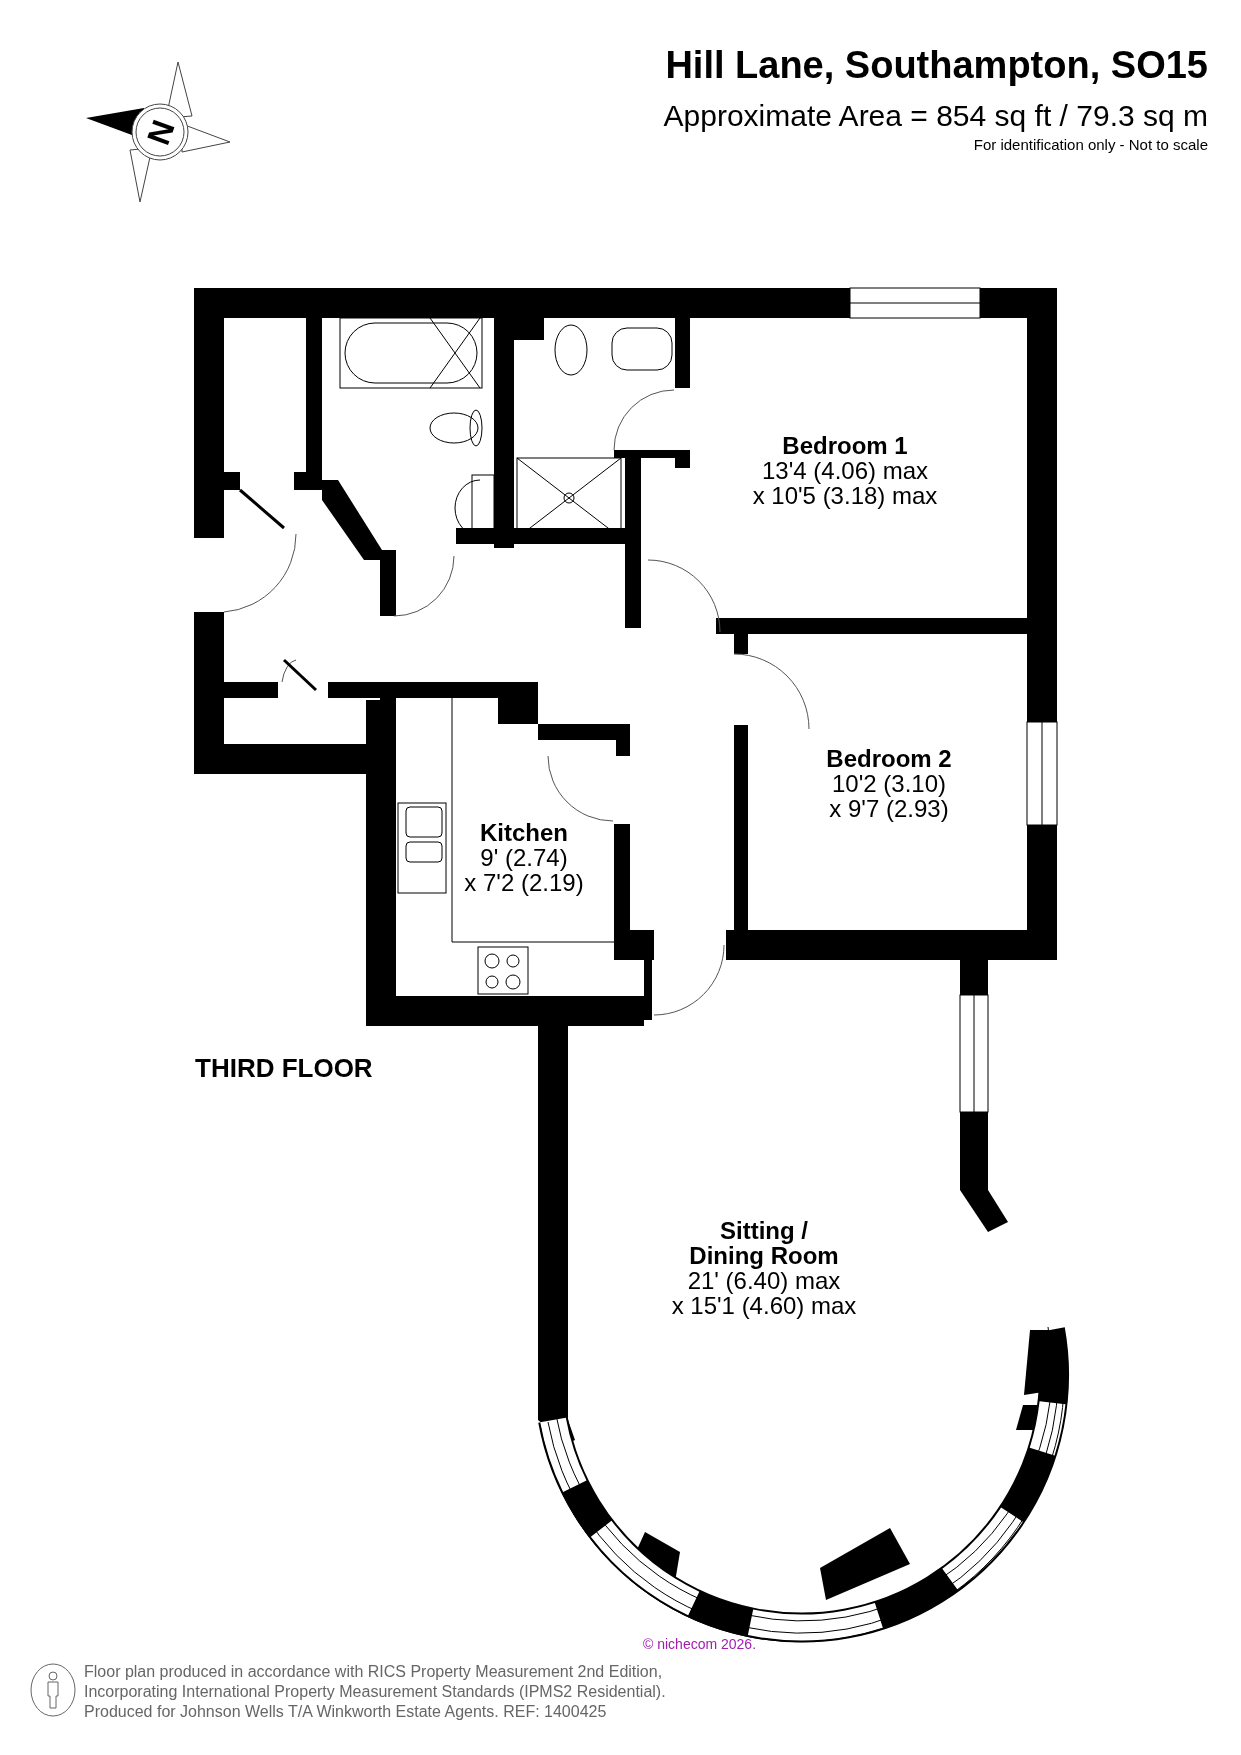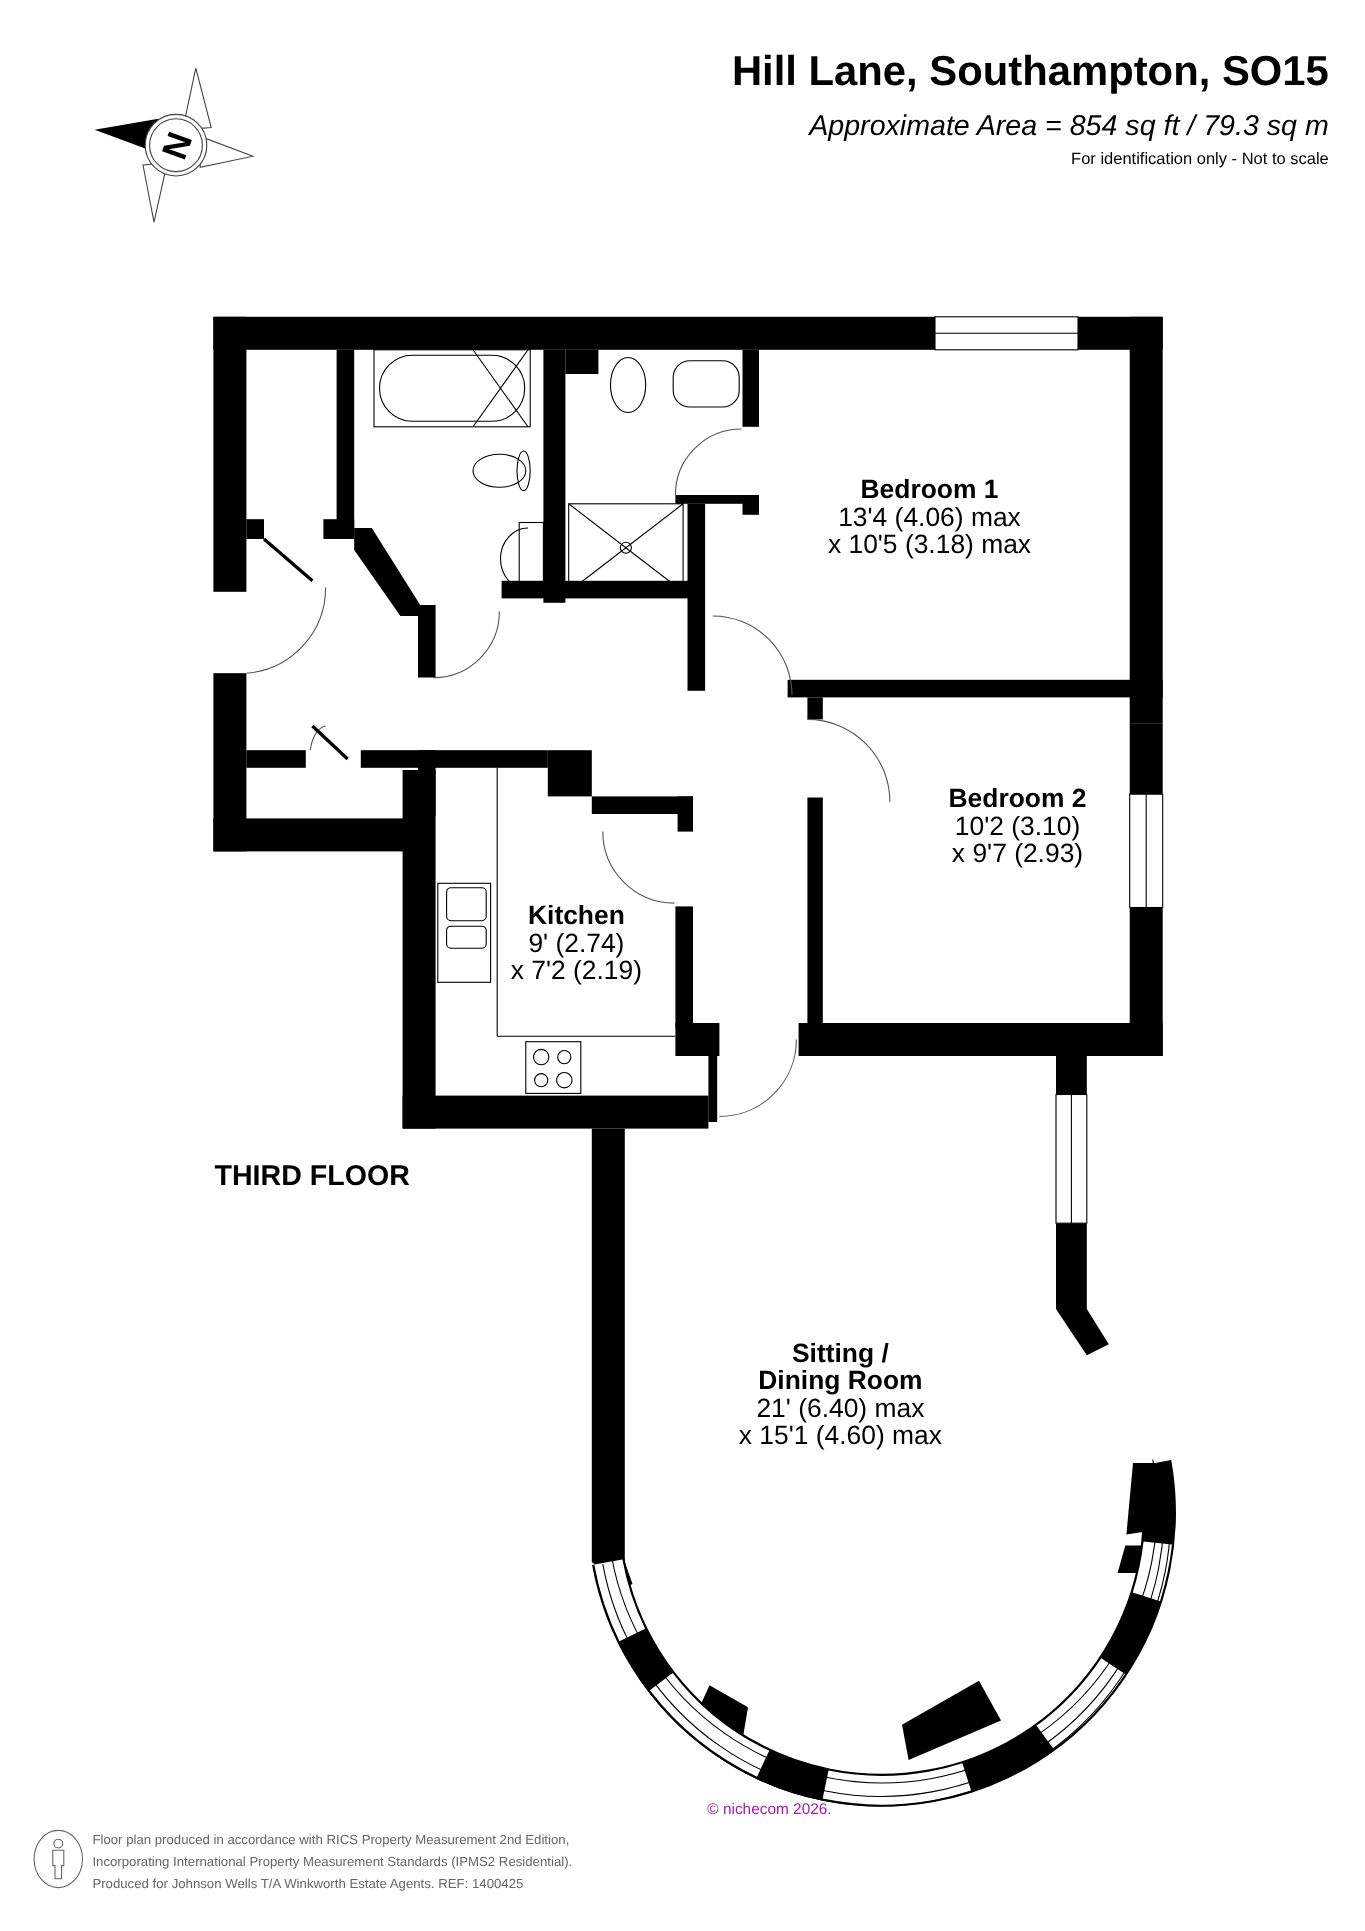--- a/index.html
+++ b/index.html
@@ -1,25 +1,25 @@
 <!DOCTYPE html>
 <html><head>
 <meta charset="utf-8">
 <style>
   html, body { margin:0; padding:0; background:#ffffff; }
   body { width:1241px; height:1755px; position:relative; overflow:hidden; font-family:"Liberation Sans", sans-serif; color:#000; }
   .title { position:absolute; right:33px; top:44px; font-size:38px; font-weight:bold; white-space:nowrap; }
-  .area { position:absolute; right:33px; top:99px; font-size:26px; white-space:nowrap;font-style:italic; }
+  .area { position:absolute; right:33px; top:99px; font-size:30px; white-space:nowrap; }
   .note { position:absolute; right:33px; top:136px; font-size:15px; white-space:nowrap;text-align:center; }
   .floor-label { position:absolute; left:195px; top:1053px; font-size:26px; font-weight:bold; }
   .plan { position:absolute; left:0; top:0; }
   .room-label { position:absolute; text-align:center; font-size:24px; line-height:25px; transform:translateX(-50%); white-space:nowrap; }
   .room-label .name { font-weight:bold; display:block; }
   .room-label .dim { display:block; }
-  .footer { position:absolute; left:84px; top:1662px; font-size:12px; line-height:20px; color:#666; }
+  .footer { position:absolute; left:84px; top:1662px; font-size:16px; line-height:20px; color:#666; }
   .footer-icon { position:absolute; left:28px; top:1662px; }
   .brand { position:absolute; left:643px; top:1636px; font-size:14px; color:#a21caf; white-space:nowrap; }
   .compass { position:absolute; left:82px; top:56px; }
 </style>
 </head>
 <body>
 
 <div class="title">Hill Lane, Southampton, SO15</div>
 <div class="area">Approximate Area = 854 sq ft / 79.3 sq m</div>
 <div class="note">For identification only - Not to scale</div>
@@ -157,21 +157,21 @@
   </g>
 </svg>
 
 <div class="floor-label">THIRD FLOOR</div>
 
 <div class="room-label" style="left:845px; top:433px;">
   <span class="name">Bedroom 1</span>
   <span class="dim">13'4 (4.06) max</span>
   <span class="dim">x 10'5 (3.18) max</span>
 </div>
-<div class="room-label" style="left:889px; top:714px;margin-left:36px;">
+<div class="room-label" style="left:889px; top:746px;">
   <span class="name">Bedroom 2</span>
   <span class="dim">10'2 (3.10)</span>
   <span class="dim">x 9'7 (2.93)</span>
 </div>
 <div class="room-label" style="left:524px; top:820px;">
   <span class="name">Kitchen</span>
   <span class="dim">9' (2.74)</span>
   <span class="dim">x 7'2 (2.19)</span>
 </div>
 <div class="room-label" style="left:764px; top:1218px;">

